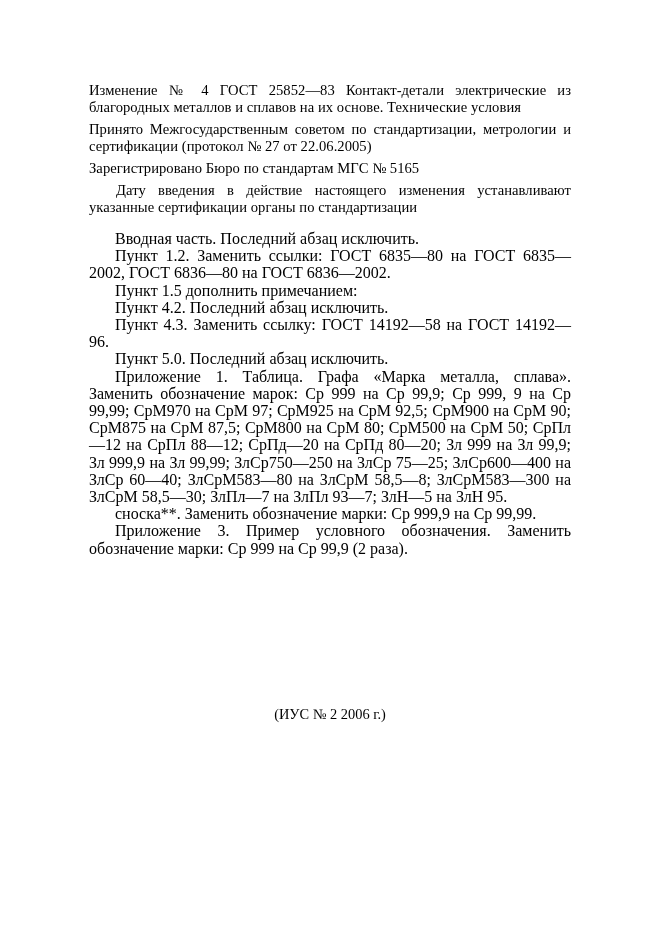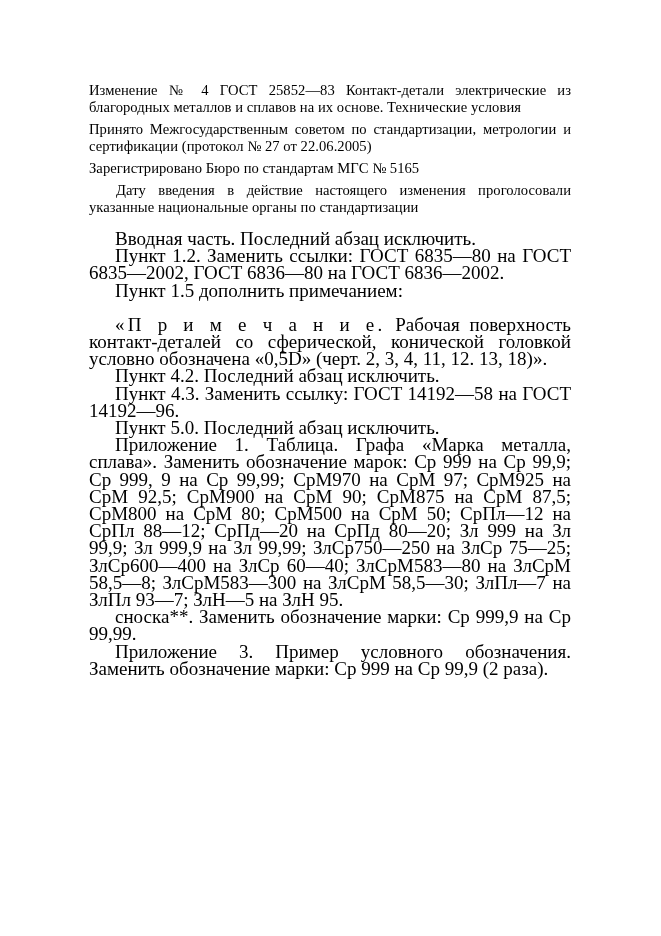--- a/index.html
+++ b/index.html
@@ -2,44 +2,44 @@
 <html><head>
 <meta charset="utf-8">
 <style>
   html, body { margin: 0; padding: 0; background: #ffffff; }
   body { width: 661px; height: 936px; position: relative; overflow: hidden; color: #000; }
   .page { position: absolute; left: 89px; top: 82px; width: 482px; }
   .hdr { font-family: "Liberation Serif", serif; font-weight: normal; font-size: 14.6px; line-height: 17px; text-align: justify; letter-spacing: 0.05px; }
   .hdr p { margin: 0; }
   .hdr .gap { margin-top: 5px; }
   .hdr .ind { text-indent: 27px; }
-  .body { font-family: "Liberation Serif", serif; font-size: 19px; line-height: 17.2px; text-align: justify; }
+  .body { font-family: "Liberation Serif", serif; font-size: 16px; line-height: 17.2px; text-align: justify; }
   .body p { margin: 0; text-indent: 26px; }
   .body .first { margin-top: 14px; }
   .body .note { margin-top: 17px; }
   .spaced { letter-spacing: 3.2px; }
   .ius { position: absolute; left: 0; width: 482px; top: 624px; text-align: center; font-family: "Liberation Serif", serif; font-size: 14.4px; }
 </style>
 </head>
 <body>
 
 <div class="page">
   <div class="hdr">
     <p>Изменение № 4 ГОСТ  25852—83 Контакт-детали электрические из благородных металлов и сплавов на их основе. Технические условия</p>
     <p class="gap">Принято Межгосударственным советом по стандартизации, метрологии и сертификации (протокол № 27 от 22.06.2005)</p>
     <p class="gap">Зарегистрировано Бюро по стандартам МГС № 5165</p>
-    <p class="ind gap">Дату введения в действие настоящего изменения проголосовали указанные национальные органы по стандартизации</p>
+    <p class="ind gap">Дату введения в действие настоящего изменения устанавливают указанные сертификации органы по стандартизации</p>
   </div>
 
   <div class="body">
     <p class="first">Вводная часть. Последний абзац исключить.</p>
     <p>Пункт 1.2. Заменить ссылки: ГОСТ 6835—80 на ГОСТ 6835—2002, ГОСТ 6836—80 на ГОСТ 6836—2002.</p>
     <p>Пункт 1.5 дополнить примечанием:</p>
-    <p class="note"><span class="spaced">«П р и м е ч а н и е.</span><span> Рабочая поверхность контакт-деталей со сферической, конической головкой условно обозначена «0,5D» (черт. 2, 3, 4, 11, 12. 13, 18)».</span></p>
     <p>Пункт 4.2. Последний абзац исключить.</p>
     <p>Пункт 4.3. Заменить ссылку: ГОСТ 14192—58 на ГОСТ 14192—96.</p>
     <p>Пункт 5.0. Последний абзац исключить.</p>
     <p>Приложение 1. Таблица. Графа «Марка металла, сплава». Заменить обозначение марок: Ср 999 на Ср 99,9; Ср 999, 9 на Ср 99,99; СрМ970 на СрМ 97; СрМ925 на СрМ 92,5; СрМ900 на СрМ 90; СрМ875 на СрМ 87,5; СрМ800 на СрМ 80; СрМ500 на СрМ 50; СрПл—12 на СрПл 88—12; СрПд—20 на СрПд 80—20; Зл 999 на Зл 99,9; Зл 999,9 на Зл 99,99; ЗлСр750—250 на ЗлСр 75—25;  ЗлСр600—400  на ЗлСр  60—40; ЗлСрМ583—80 на ЗлСрМ 58,5—8;  ЗлСрМ583—300  на ЗлСрМ 58,5—30; ЗлПл—7 на ЗлПл 93—7; ЗлН—5 на ЗлН 95.</p>
     <p>сноска**. Заменить обозначение марки: Ср 999,9 на Ср 99,99.</p>
     <p>Приложение 3. Пример условного обозначения. Заменить обозначение марки: Ср 999 на Ср 99,9 (2 раза).</p>
   </div>
 
+  <div class="ius">(ИУС № 2 2006 г.)</div>
 </div>
 
 </body></html>

